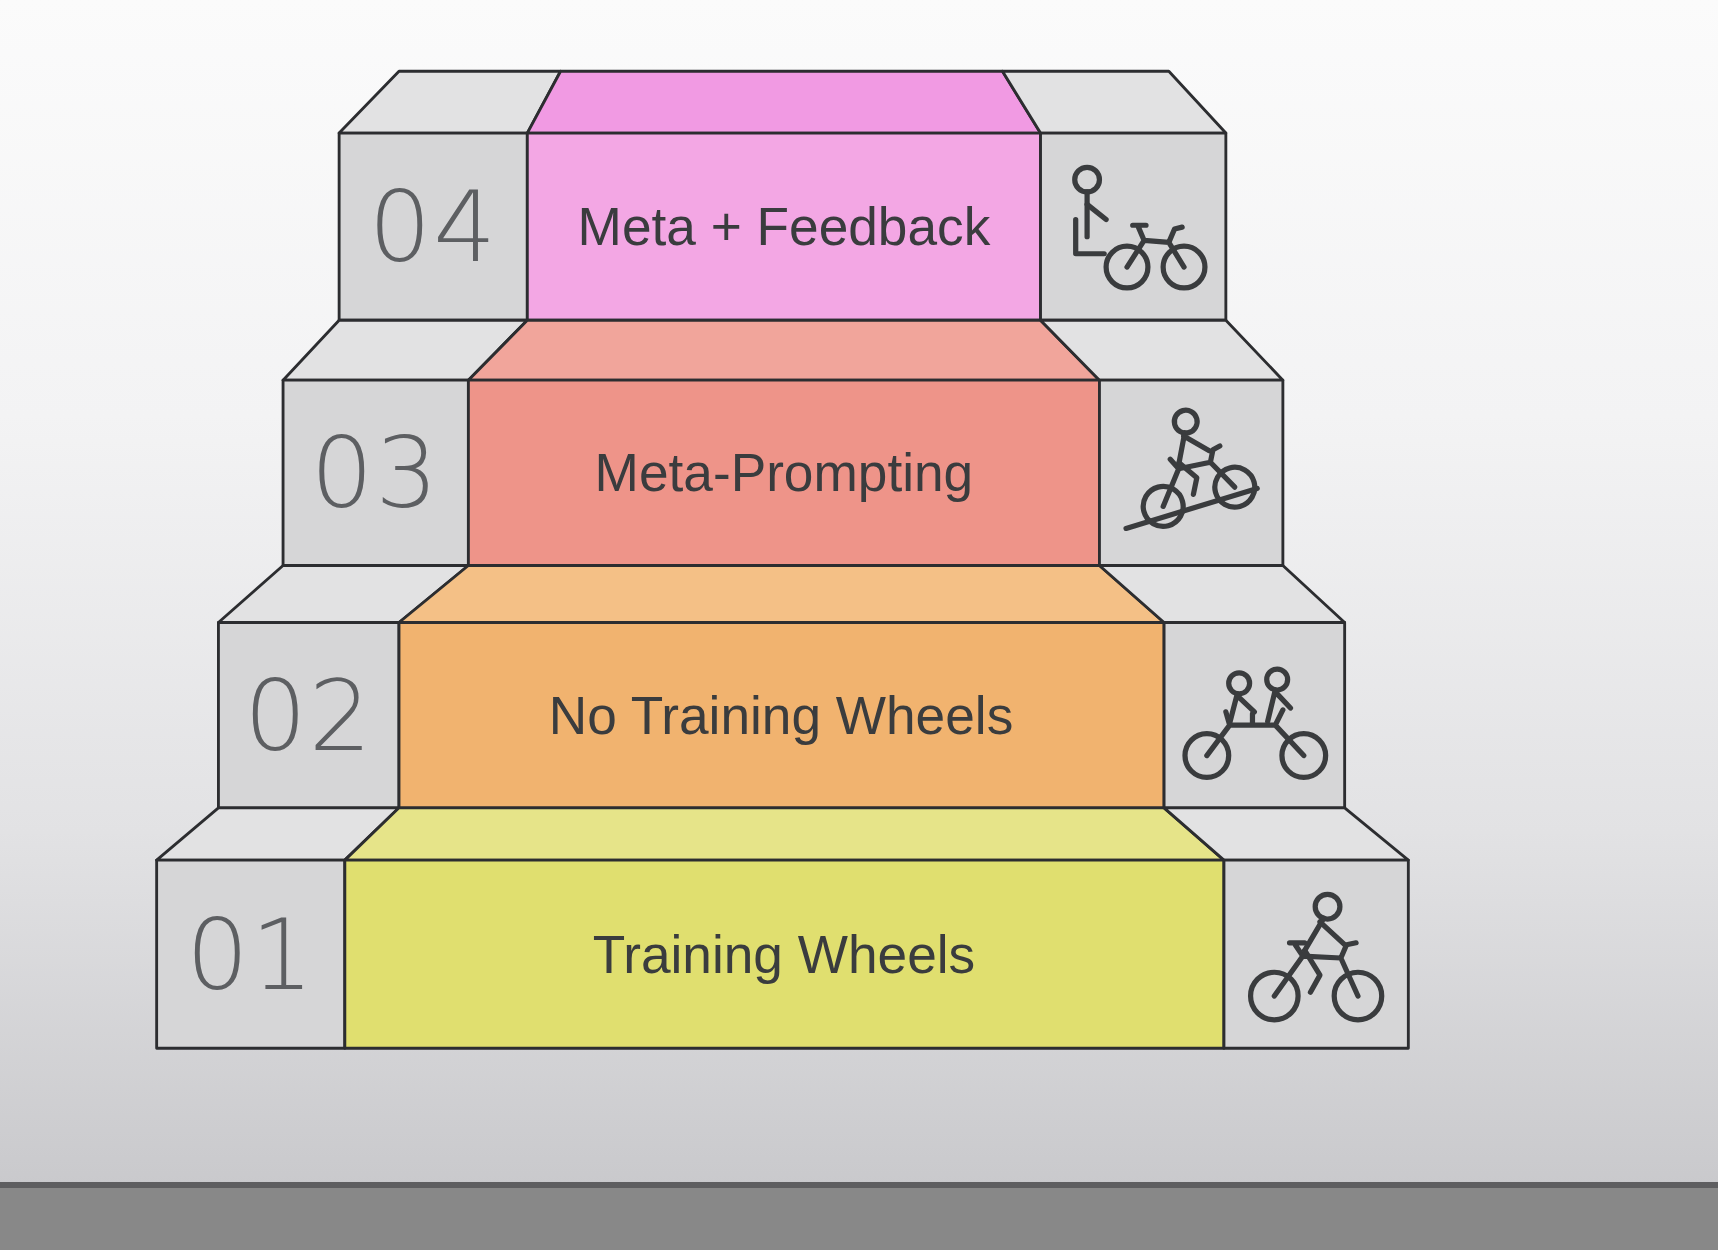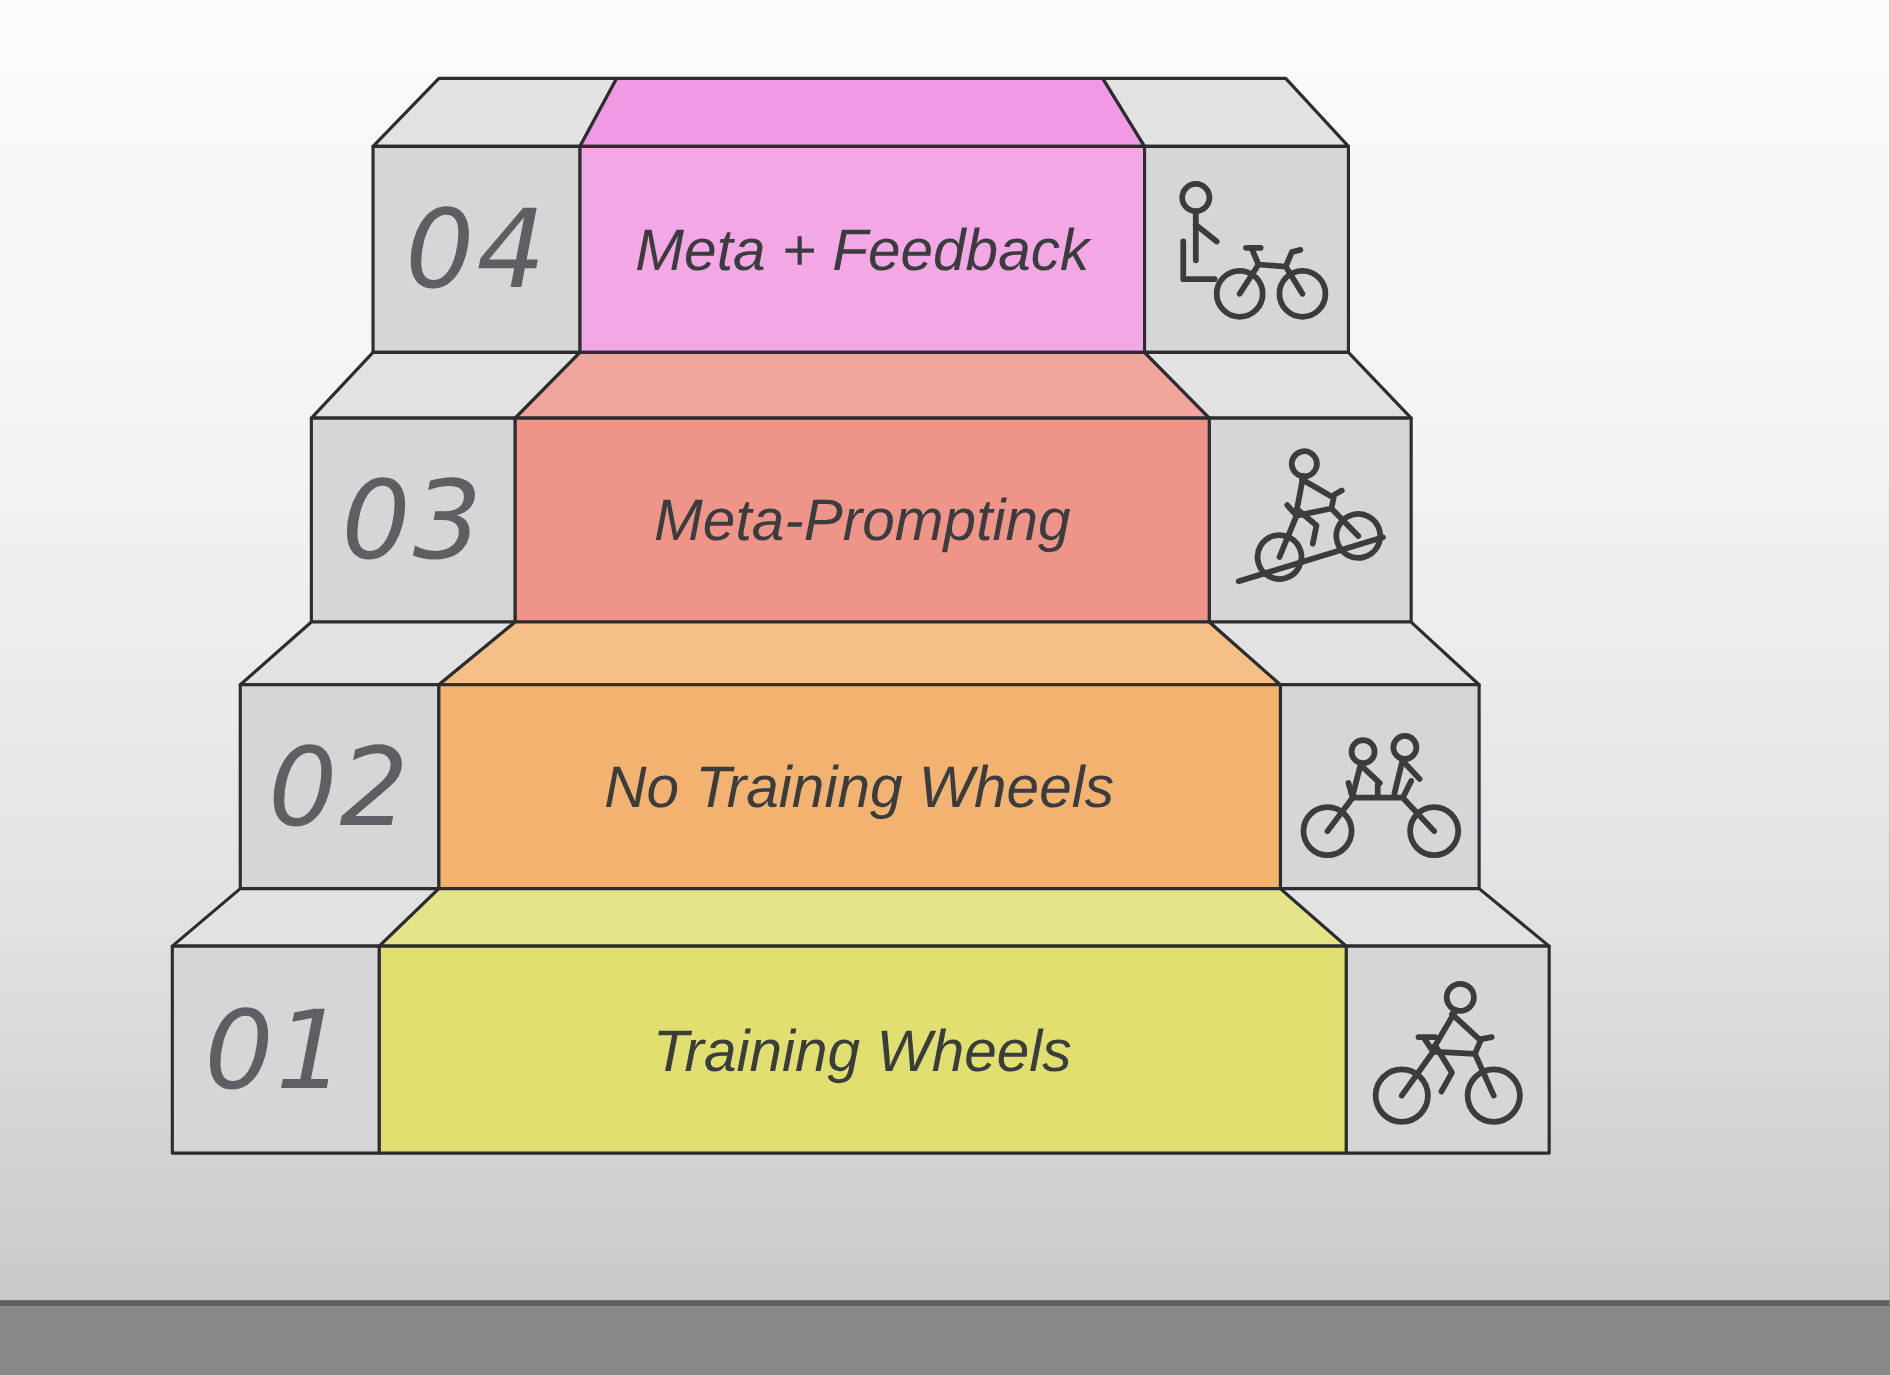--- a/index.html
+++ b/index.html
@@ -1,20 +1,19 @@
 <!DOCTYPE html>
 <html><head>
 <meta charset="utf-8">
 <style>
   html,body{margin:0;padding:0;background:#888;}
   .stage{
     width:1718px;height:1188px;position:relative;overflow:hidden;
     background:linear-gradient(to bottom,#fbfbfb 0%,#f3f3f4 35%,#e2e2e4 70%,#c9c9cc 100%);
     font-family:"Liberation Sans",sans-serif;
-    font-style:italic;
   }
   svg{display:block;width:100%;height:100%;}
   .poly{stroke:#2c2d30;stroke-width:3;stroke-linejoin:round;}
   .num{
     font-family:"DejaVu Sans",sans-serif;
     font-size:104px;font-weight:300;fill:#5d5f62;
     text-anchor:middle;letter-spacing:2px;
   }
   .lbl{
     font-family:"Liberation Sans",sans-serif;

